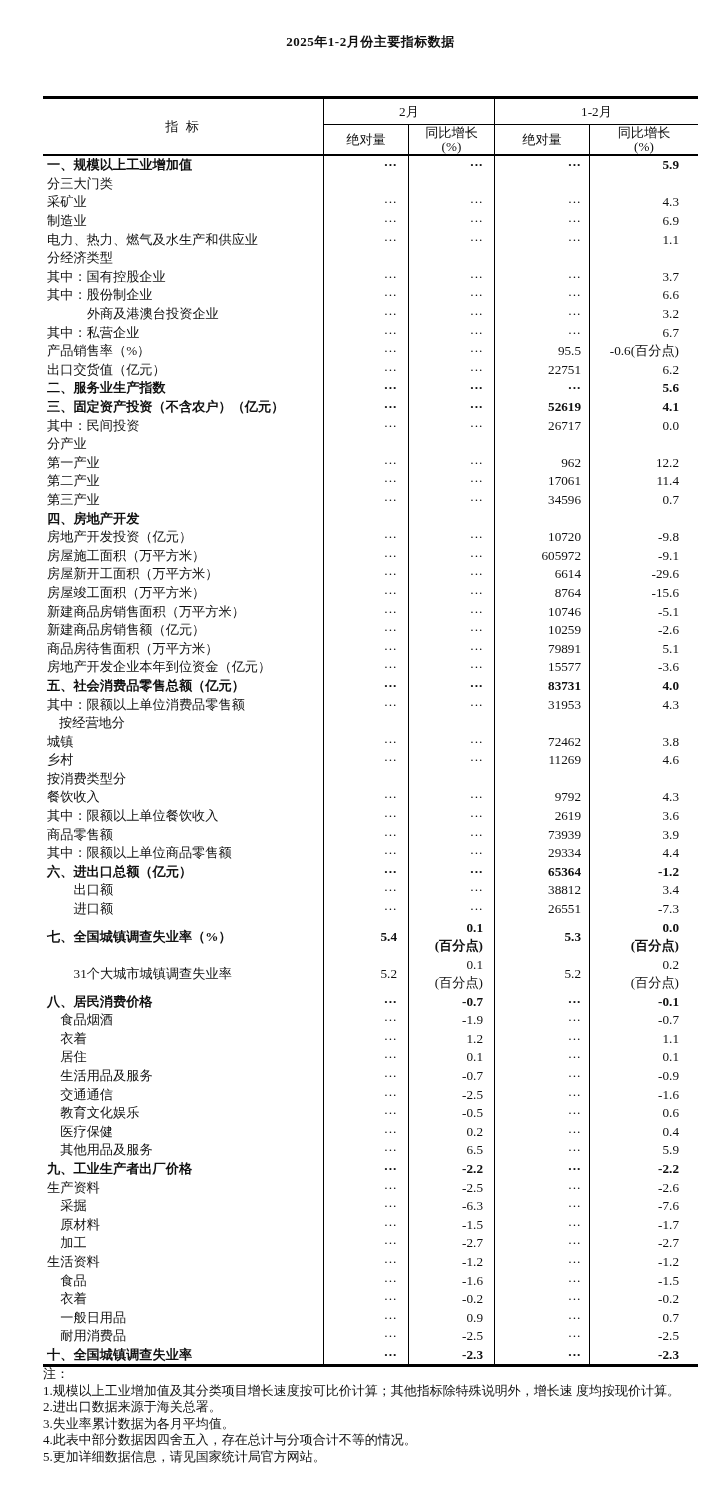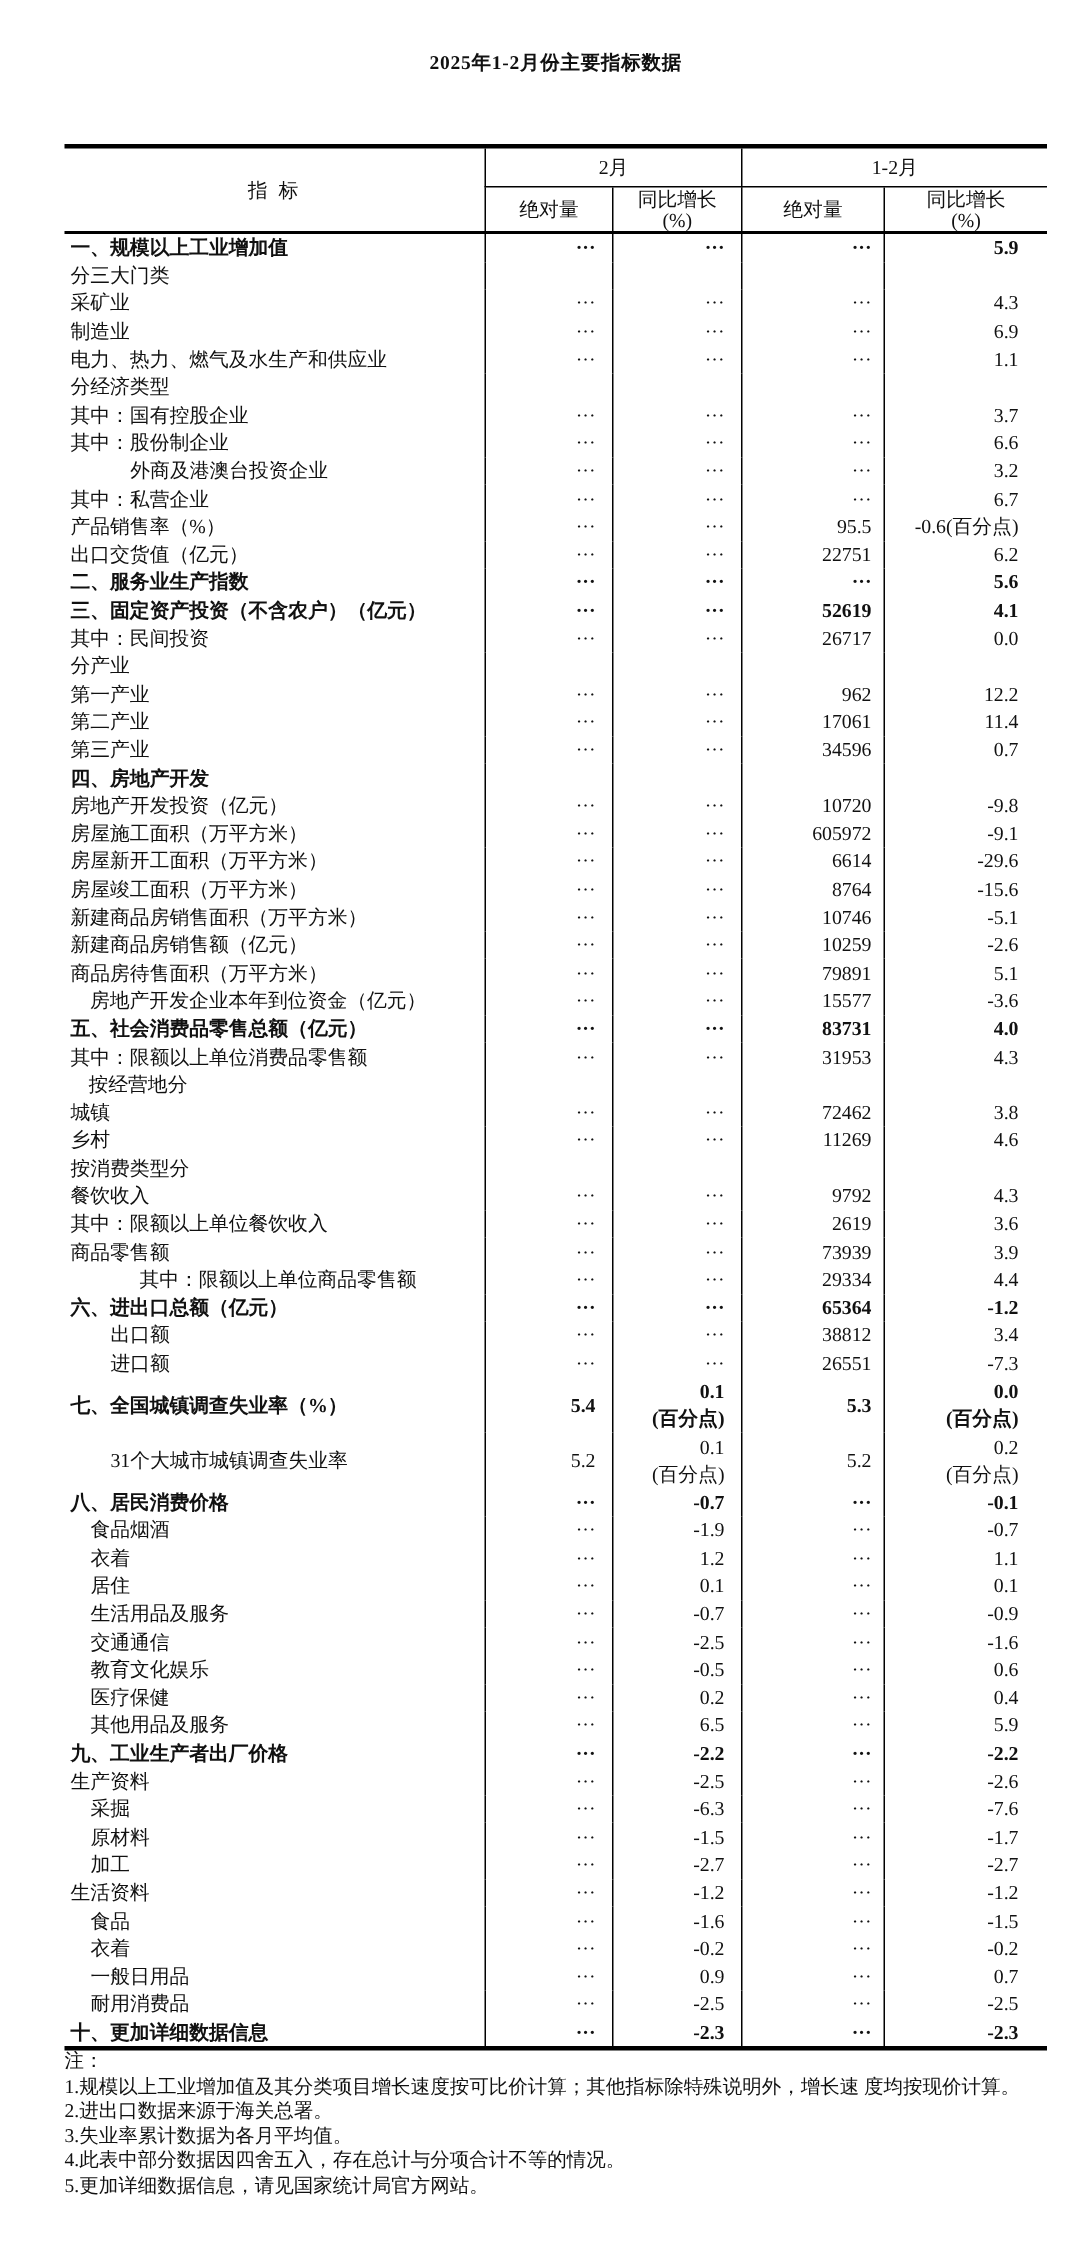--- a/index.html
+++ b/index.html
@@ -298,21 +298,21 @@
           <div class="cell c-val c5">-2.6</div>
         </div>
         <div class="trow">
           <div class="cell c-label" style="padding-left: 4px;">商品房待售面积（万平方米）</div>
           <div class="cell c-val c2">···</div>
           <div class="cell c-val c3">···</div>
           <div class="cell c-val c4">79891</div>
           <div class="cell c-val c5">5.1</div>
         </div>
         <div class="trow">
-          <div class="cell c-label" style="padding-left: 4px; margin-left: 13px;">房地产开发企业本年到位资金（亿元）</div>
+          <div class="cell c-label" style="padding-left: 4px;">房地产开发企业本年到位资金（亿元）</div>
           <div class="cell c-val c2">···</div>
           <div class="cell c-val c3">···</div>
           <div class="cell c-val c4">15577</div>
           <div class="cell c-val c5">-3.6</div>
         </div>
         <div class="trow bold">
           <div class="cell c-label" style="padding-left: 4px;">五、社会消费品零售总额（亿元）</div>
           <div class="cell c-val c2">···</div>
           <div class="cell c-val c3">···</div>
           <div class="cell c-val c4">83731</div>
@@ -368,21 +368,21 @@
           <div class="cell c-val c5">3.6</div>
         </div>
         <div class="trow">
           <div class="cell c-label" style="padding-left: 4px;">商品零售额</div>
           <div class="cell c-val c2">···</div>
           <div class="cell c-val c3">···</div>
           <div class="cell c-val c4">73939</div>
           <div class="cell c-val c5">3.9</div>
         </div>
         <div class="trow">
-          <div class="cell c-label" style="padding-left: 4px; margin-left: 46px;">其中：限额以上单位商品零售额</div>
+          <div class="cell c-label" style="padding-left: 4px;">其中：限额以上单位商品零售额</div>
           <div class="cell c-val c2">···</div>
           <div class="cell c-val c3">···</div>
           <div class="cell c-val c4">29334</div>
           <div class="cell c-val c5">4.4</div>
         </div>
         <div class="trow bold">
           <div class="cell c-label" style="padding-left: 4px;">六、进出口总额（亿元）</div>
           <div class="cell c-val c2">···</div>
           <div class="cell c-val c3">···</div>
           <div class="cell c-val c4">65364</div>
@@ -547,21 +547,21 @@
           <div class="cell c-val c5">0.7</div>
         </div>
         <div class="trow">
           <div class="cell c-label" style="padding-left: 17.3px;">耐用消费品</div>
           <div class="cell c-val c2">···</div>
           <div class="cell c-val c3">-2.5</div>
           <div class="cell c-val c4">···</div>
           <div class="cell c-val c5">-2.5</div>
         </div>
         <div class="trow bold">
-          <div class="cell c-label" style="padding-left: 4px;">十、更加详细数据信息</div>
+          <div class="cell c-label" style="padding-left: 4px;">十、全国城镇调查失业率</div>
           <div class="cell c-val c2">···</div>
           <div class="cell c-val c3">-2.3</div>
           <div class="cell c-val c4">···</div>
           <div class="cell c-val c5">-2.3</div>
         </div>
       </div>
   </div>
 
   <div class="notes">
     <div>注：</div>

